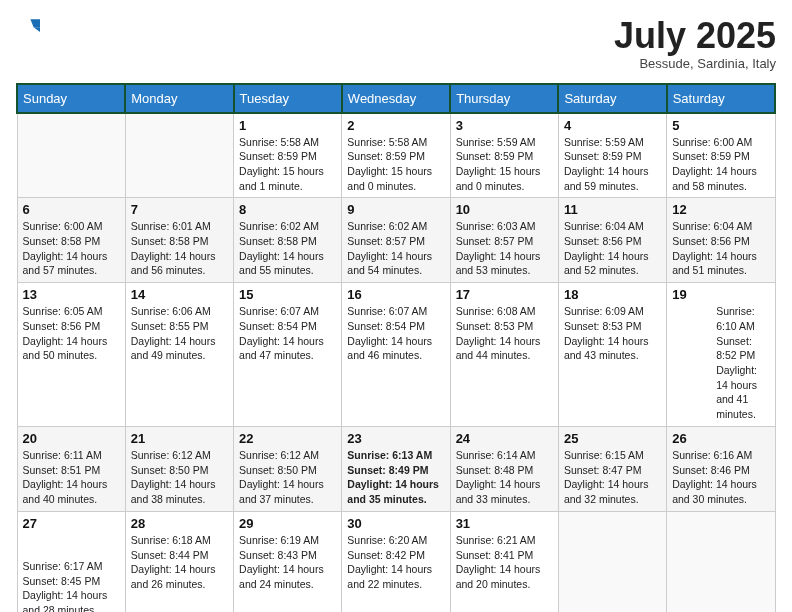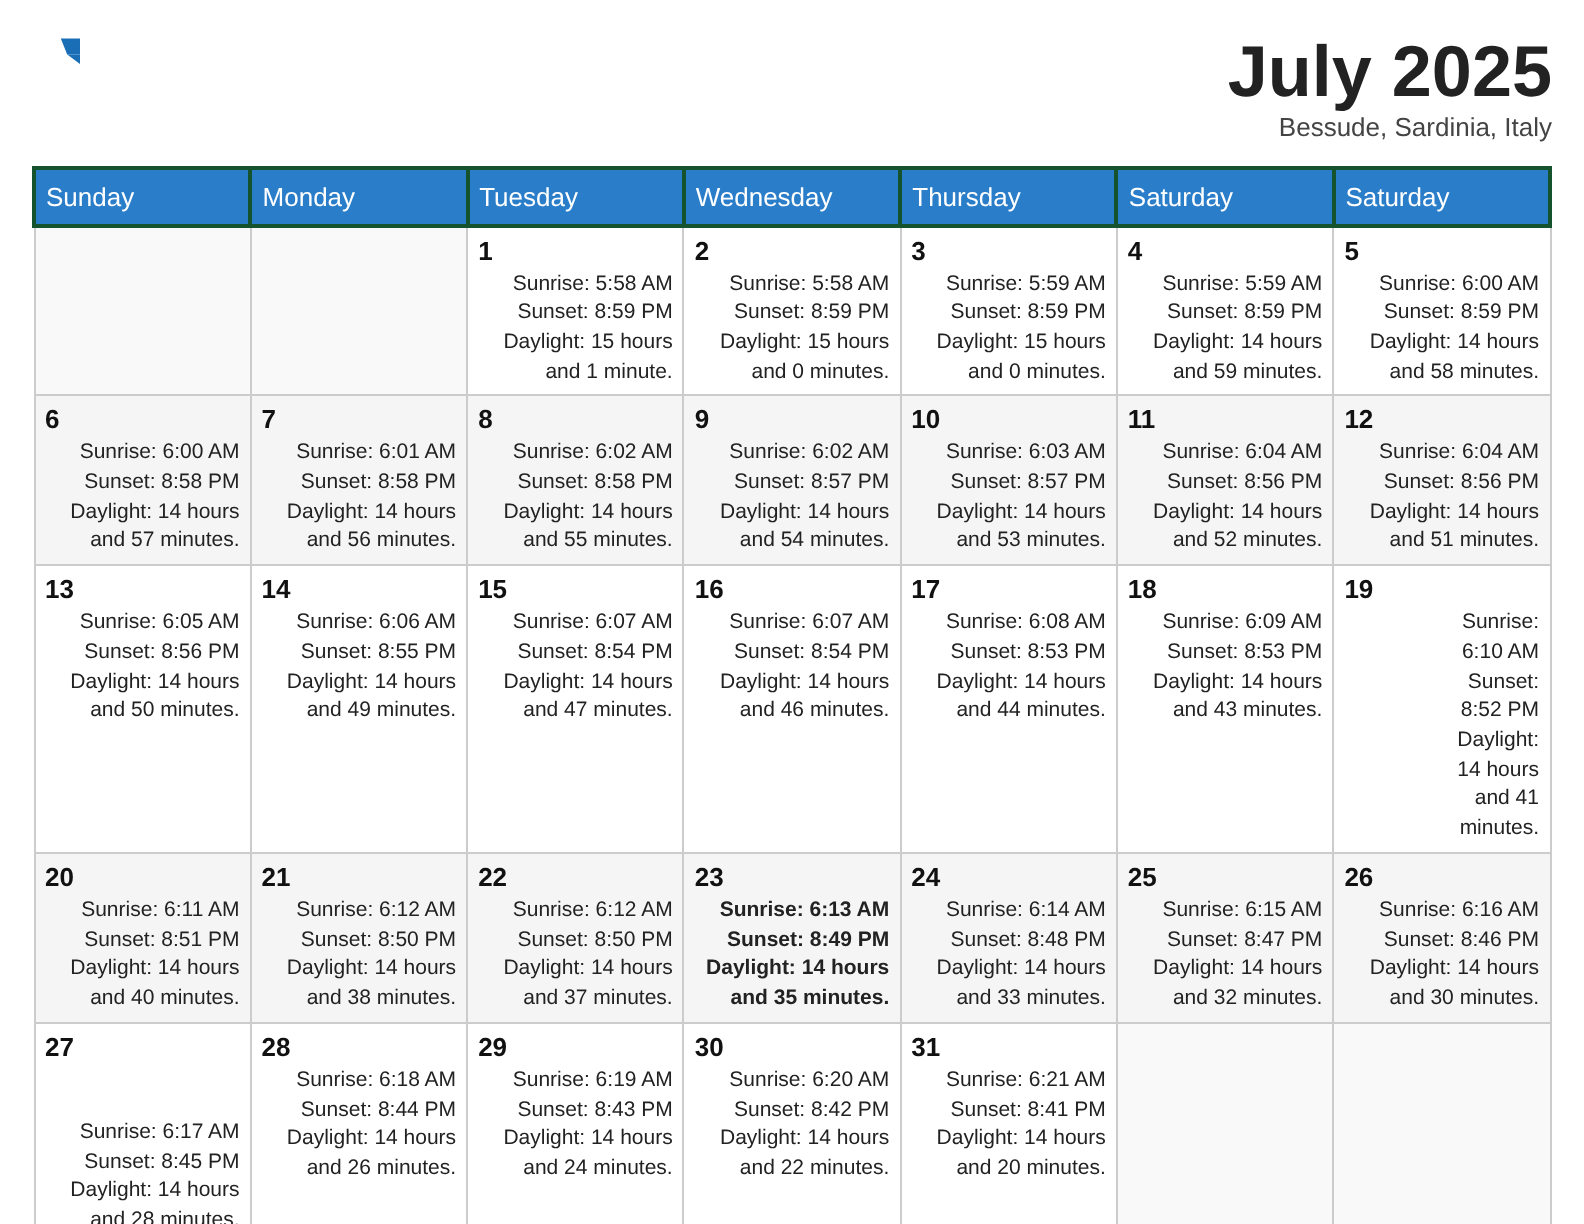--- a/index.html
+++ b/index.html
@@ -76,21 +76,20 @@
     .day-num {
       font-weight: bold;
       font-size: 13px;
       margin-bottom: 2px;
       color: #111;
     }
     .day-info {
       font-size: 10.5px;
       color: #222;
       line-height: 1.4;
-      text-align: right;
     }
     .empty-cell {
       background: #f9f9f9 !important;
     }
   </style>
 </head>
 <body>
 
 <div class="header">
   <div class="logo">

